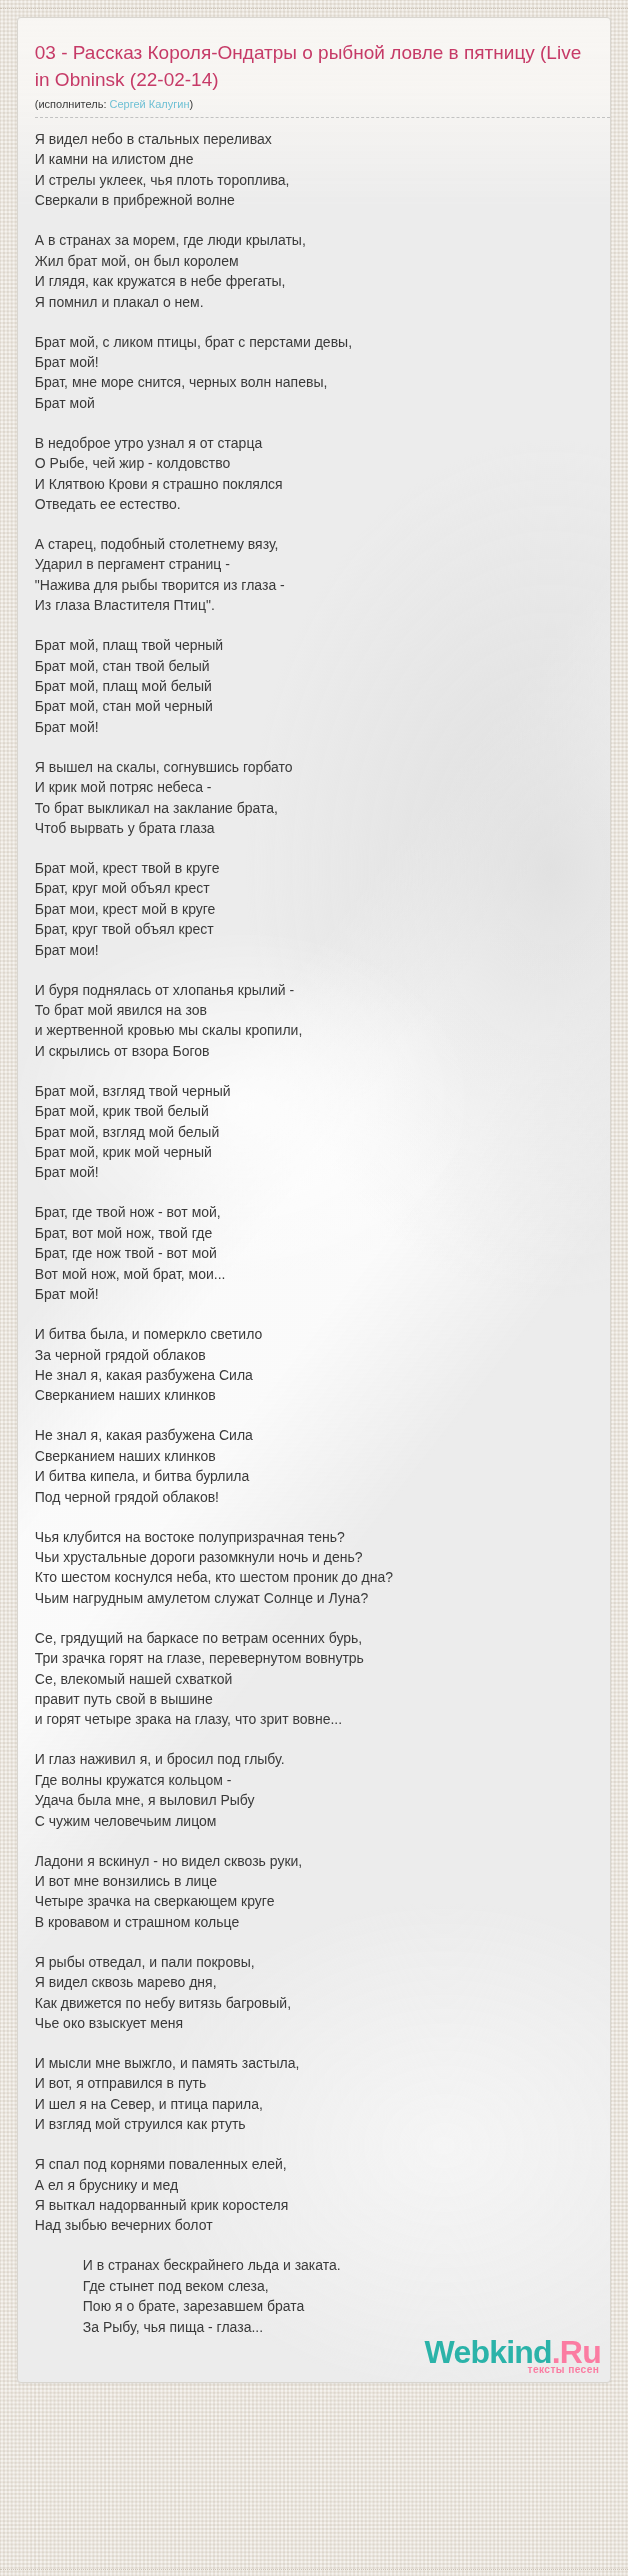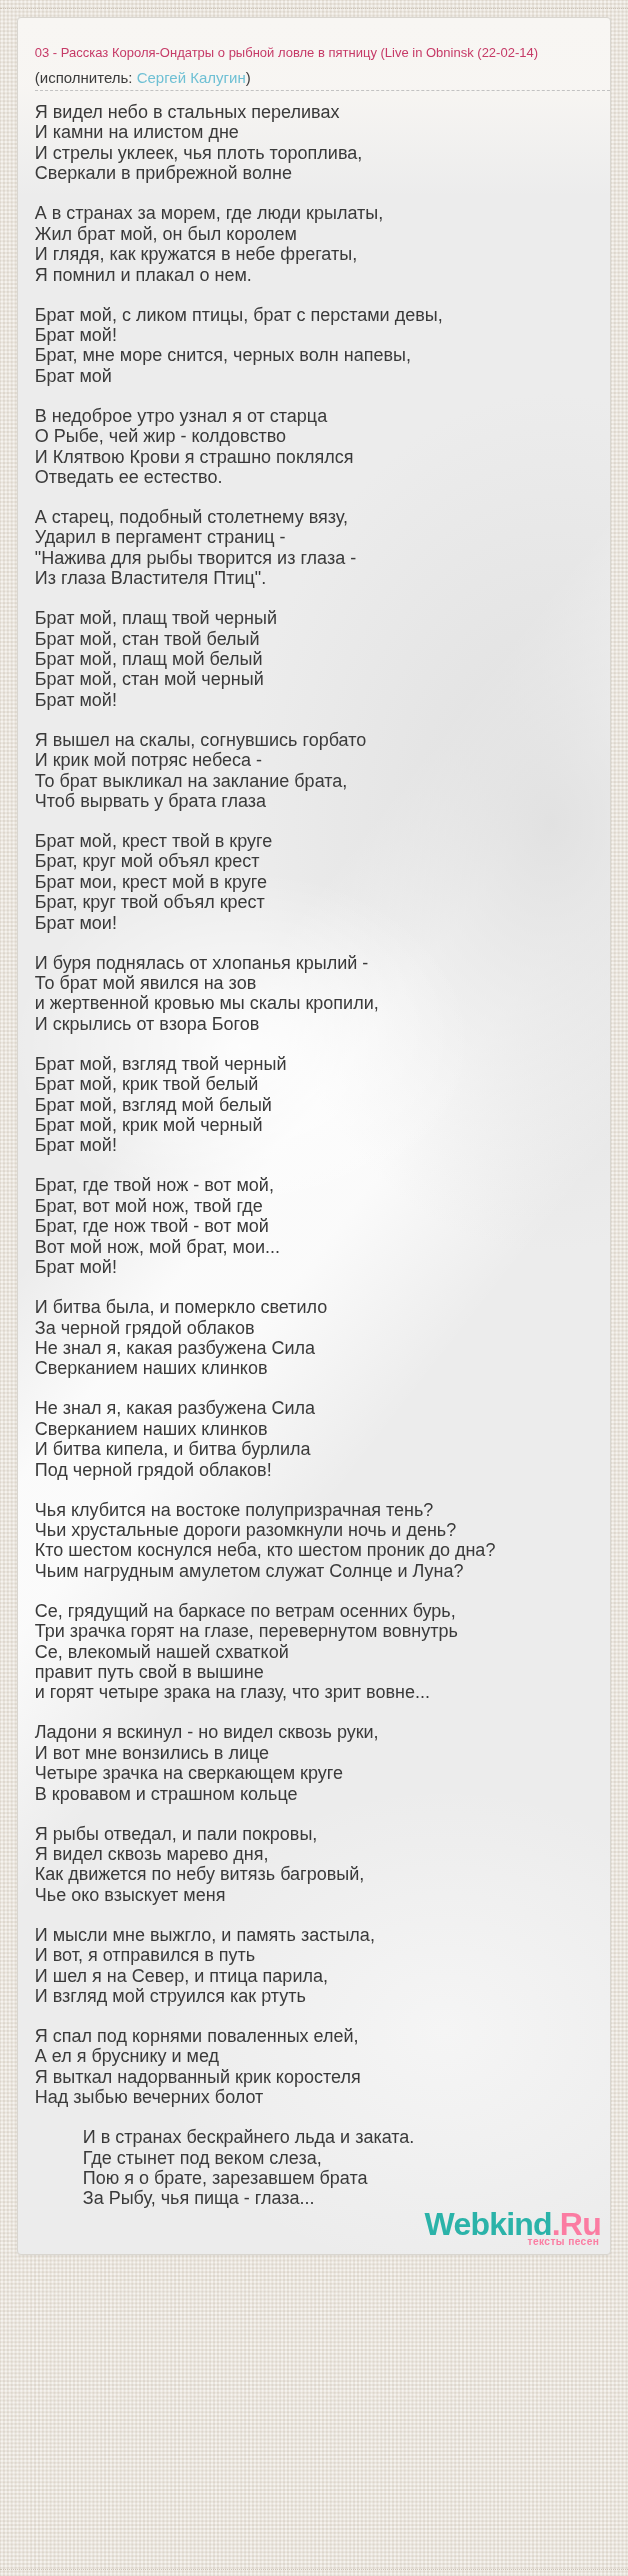--- a/index.html
+++ b/index.html
@@ -26,28 +26,28 @@
       linear-gradient(180deg, rgba(248,246,243,1) 0%, rgba(248,246,243,.95) 3%, rgba(248,246,243,0) 8%),
       radial-gradient(ellipse 330px 251px at 38% 46%, rgba(255,255,255,.85), rgba(255,255,255,0) 70%),
       radial-gradient(ellipse 424px 597px at 90% 36%, rgba(221,221,221,.85), rgba(221,221,221,0) 72%),
       linear-gradient(128deg, rgba(255,255,255,0) 42%, rgba(253,253,253,.85) 49%, rgba(253,253,253,.85) 54%, rgba(255,255,255,0) 63%),
       radial-gradient(ellipse 408px 338px at 72% 90%, rgba(246,246,246,.9), rgba(246,246,246,0) 72%);
     padding:12.6px 0 6.3px;
   }
 
   .header{padding:7.9px 15.7px 0 16.5px;}
   .title{
-    margin:0;font-weight:400;font-size:13px;line-height:27px;
+    margin:0;font-weight:400;font-size:19px;line-height:27px;
     color:#c63a67;letter-spacing:0;
   }
-  .artist{margin:3.9px 0 0;font-size:15px;line-height:15.7px;color:#3b3b3b;}
+  .artist{margin:3.9px 0 0;font-size:11px;line-height:15.7px;color:#3b3b3b;}
   .artist-link{color:#6fc0d4;cursor:pointer;text-decoration:none;}
   .sep{margin:4.7px 0 0 16.5px;height:0;border-top:0.8px dashed #c2c2c2;}
 
-  .lyrics{padding:11px 16.5px 0;font-size:18px;line-height:20.4px;color:#3a3a3a;}
+  .lyrics{padding:11px 16.5px 0;font-size:14px;line-height:20.4px;color:#3a3a3a;}
   .lyrics p{margin:0 0 19.6px;}
   .lyrics p:last-child{margin-bottom:0;margin-left:48px;}
 
   .footer{margin-top:3.1px;padding:0 9.4px 0 0;text-align:right;}
   .logo{display:inline-block;text-align:right;text-decoration:none;cursor:pointer;}
   .logo-line{display:block;font-weight:700;font-size:32px;line-height:25px;letter-spacing:-0.8px;}
   .logo-main{color:#2bb3a9;}
   .logo-suffix{color:#fb7ca2;}
   .logo-tagline{display:block;font-weight:700;font-size:10.2px;line-height:10.2px;color:#fb7ca2;letter-spacing:0.4px;padding-right:1.6px;}
 </style>
@@ -76,20 +76,21 @@
       <p>Брат мой, плащ твой черный<br>Брат мой, стан твой белый<br>Брат мой, плащ мой белый<br>Брат мой, стан мой черный<br>Брат мой!</p>
       <p>Я вышел на скалы, согнувшись горбато<br>И крик мой потряс небеса -<br>То брат выкликал на заклание брата,<br>Чтоб вырвать у брата глаза</p>
       <p>Брат мой, крест твой в круге<br>Брат, круг мой объял крест<br>Брат мои, крест мой в круге<br>Брат, круг твой объял крест<br>Брат мои!</p>
       <p>И буря поднялась от хлопанья крылий -<br>То брат мой явился на зов<br>и жертвенной кровью мы скалы кропили,<br>И скрылись от взора Богов</p>
       <p>Брат мой, взгляд твой черный<br>Брат мой, крик твой белый<br>Брат мой, взгляд мой белый<br>Брат мой, крик мой черный<br>Брат мой!</p>
       <p>Брат, где твой нож - вот мой,<br>Брат, вот мой нож, твой где<br>Брат, где нож твой - вот мой<br>Вот мой нож, мой брат, мои...<br>Брат мой!</p>
       <p>И битва была, и померкло светило<br>За черной грядой облаков<br>Не знал я, какая разбужена Сила<br>Сверканием наших клинков</p>
       <p>Не знал я, какая разбужена Сила<br>Сверканием наших клинков<br>И битва кипела, и битва бурлила<br>Под черной грядой облаков!</p>
       <p>Чья клубится на востоке полупризрачная тень?<br>Чьи хрустальные дороги разомкнули ночь и день?<br>Кто шестом коснулся неба, кто шестом проник до дна?<br>Чьим нагрудным амулетом служат Солнце и Луна?</p>
       <p>Се, грядущий на баркасе по ветрам осенних бурь,<br>Три зрачка горят на глазе, перевернутом вовнутрь<br>Се, влекомый нашей схваткой<br>правит путь свой в вышине<br>и горят четыре зрака на глазу, что зрит вовне...</p>
+      <p>И глаз наживил я, и бросил под глыбу.<br>Где волны кружатся кольцом -<br>Удача была мне, я выловил Рыбу<br>С чужим человечьим лицом</p>
       <p>Ладони я вскинул - но видел сквозь руки,<br>И вот мне вонзились в лице<br>Четыре зрачка на сверкающем круге<br>В кровавом и страшном кольце</p>
       <p>Я рыбы отведал, и пали покровы,<br>Я видел сквозь марево дня,<br>Как движется по небу витязь багровый,<br>Чье око взыскует меня</p>
       <p>И мысли мне выжгло, и память застыла,<br>И вот, я отправился в путь<br>И шел я на Север, и птица парила,<br>И взгляд мой струился как ртуть</p>
       <p>Я спал под корнями поваленных елей,<br>А ел я бруснику и мед<br>Я выткал надорванный крик коростеля<br>Над зыбью вечерних болот</p>
       <p>И в странах бескрайнего льда и заката.<br>Где стынет под веком слеза,<br>Пою я о брате, зарезавшем брата<br>За Рыбу, чья пища - глаза...</p>
     </div>
 
   <div class="footer">
     <a class="logo">
       <span class="logo-line"><span class="logo-main">Webkind</span><span class="logo-suffix">.Ru</span></span>

